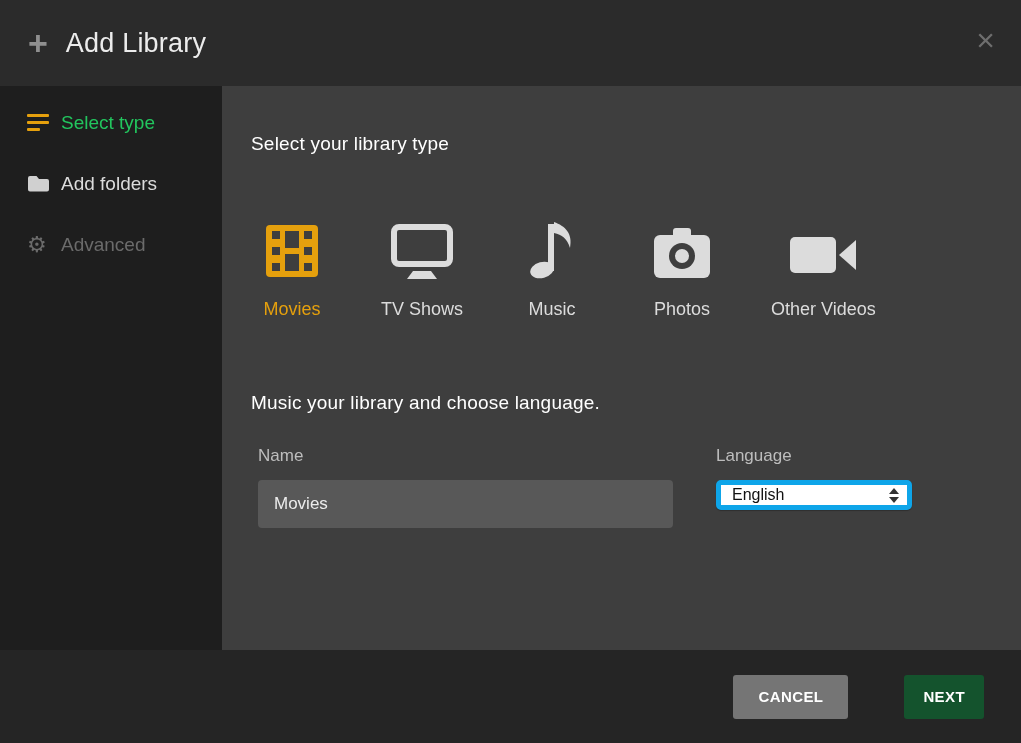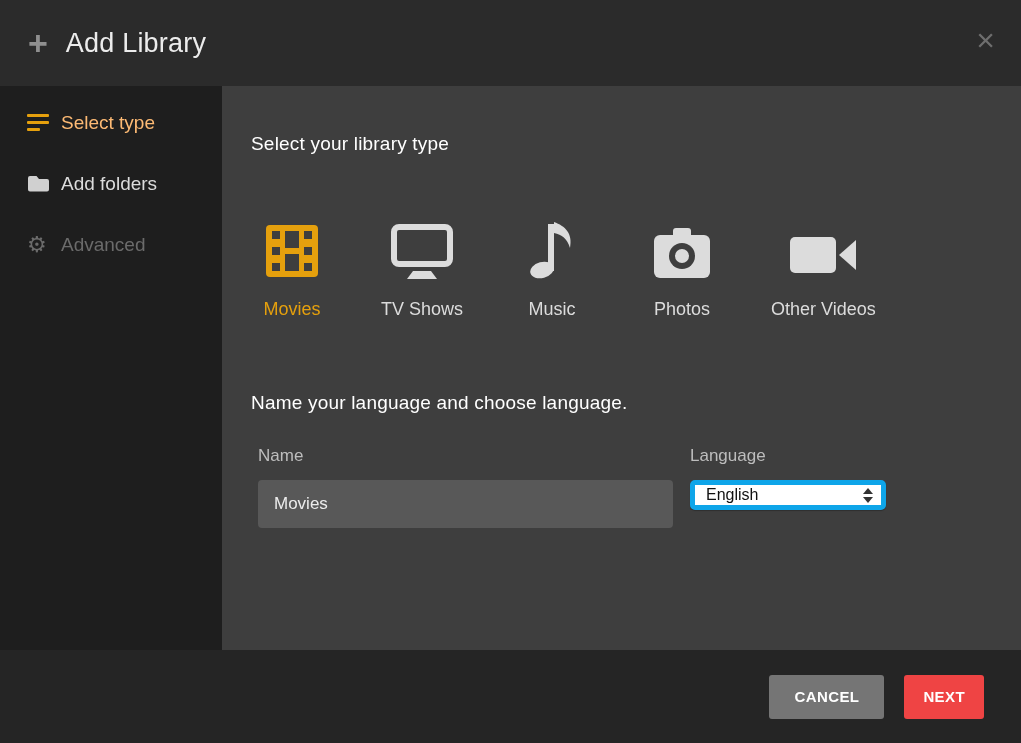--- a/index.html
+++ b/index.html
@@ -24,41 +24,41 @@
   }
 
   
   .bodyrow { flex: 1 1 auto; display: flex; min-height: 0; }
   .sidebar { width: 222px; flex: 0 0 auto; background: #1e1e1e; padding-top: 6px; }
   .side-item {
     height: 61px; display: flex; align-items: center; padding-left: 27px; cursor: pointer;
   }
   .side-item .s-icon { width: 34px; display: flex; align-items: center; }
   .side-item .s-label { font-size: 19px; }
-  .side-item.active .s-label { color: #fdba74; text-align: center; }
+  .side-item.active .s-label { color: #22c55e; text-align: center; }
   .side-item.normal .s-label { color: #dcdcdc; }
   .side-item.disabled .s-label { color: #6b6b6b; }
   .gear-glyph { font-size: 22px; color: #6b6b6b; line-height: 1; }
 
   .main { flex: 1 1 auto; background: #3e3e3e; padding: 34px 0 0 29px; }
   .h2 { font-size: 19px; font-weight: 400; color: #fff; letter-spacing: 0.2px; margin-top: 13px; }
 
   .type-row { margin-top: 62px; display: flex; gap: 48px; align-items: flex-end; }
   .type-item {
     display: flex; flex-direction: column; align-items: center; min-width: 82px; cursor: pointer;
   }
   .type-icon { height: 62px; display: flex; align-items: flex-end; justify-content: center; }
   .type-label { margin-top: 20px; font-size: 18px; color: #dcdcdc; }
   .type-item.selected .type-label { color: #e5a00d; }
 
   .name-heading { margin-top: 72px; }
   .form-row { margin-top: 32px; display: flex; align-items: flex-start; }
   .field-label { font-size: 17px; color: #bdbdbd; }
   .name-col { width: 415px; margin-left: 7px; }
-  .lang-col { margin-left: 17px; }
+  .lang-col { margin-left: 43px; }
   .name-input {
     margin-top: 14px; width: 415px; height: 48px; background: #585858;
     border: none; border-radius: 4px; color: #ececec; font-size: 17px;
     font-family: "Liberation Sans", sans-serif; padding: 0 16px; outline: none;
   }
   .select {
     margin-top: 14px; width: 196px; height: 30px; background: #ffffff;
     border: 5px solid #0ea5e9; border-radius: 5px; display: flex; align-items: center;
     padding: 0 8px 0 11px; cursor: pointer; color: #111;
     box-shadow: 0 1px 1px rgba(0,0,0,0.25);
@@ -72,21 +72,21 @@
   .ftr {
     height: 93px; flex: 0 0 auto; background: #252525; display: flex;
     align-items: center; justify-content: flex-end; padding-right: 37px; gap: 20px;
   }
   .btn {
     height: 44px; border: none; border-radius: 3px; font-family: "Liberation Sans", sans-serif;
     font-size: 15px; font-weight: 700; color: #fff; letter-spacing: 0.4px; cursor: pointer;
     display: inline-flex; align-items: center; justify-content: center;
   }
   .btn-cancel { background: #757575; padding: 0 25px; }
-  .btn-next { background: #ef4444; padding: 0 19px; }
+  .btn-next { background: #14532d; padding: 0 19px; margin-left: 36px; }
 </style>
 </head>
 <body>
 
 <div class="dialog">
 
   <div class="hdr">
     <span class="plus">+</span>
     <span class="title">Add Library</span>
     <span class="close">×</span>
@@ -183,21 +183,21 @@
             <svg width="66" height="48" viewBox="0 0 66 48" fill="#dcdcdc">
               <rect x="0" y="6" width="46" height="36" rx="5"></rect>
               <polygon points="49,24 66,9 66,39"></polygon>
             </svg>
           </span>
           <span class="type-label">Other Videos</span>
         </div>
 
       </div>
 
-      <div class="h2 name-heading">Name your language and choose language.</div>
+      <div class="h2 name-heading">Music your library and choose language.</div>
 
       <div class="form-row">
         <div class="name-col">
           <div class="field-label">Name</div>
           <input class="name-input" type="text" value="Movies" style="">
         </div>
         <div class="lang-col">
           <div class="field-label">Language</div>
           <div class="select">
             <span class="sel-text">English</span>

